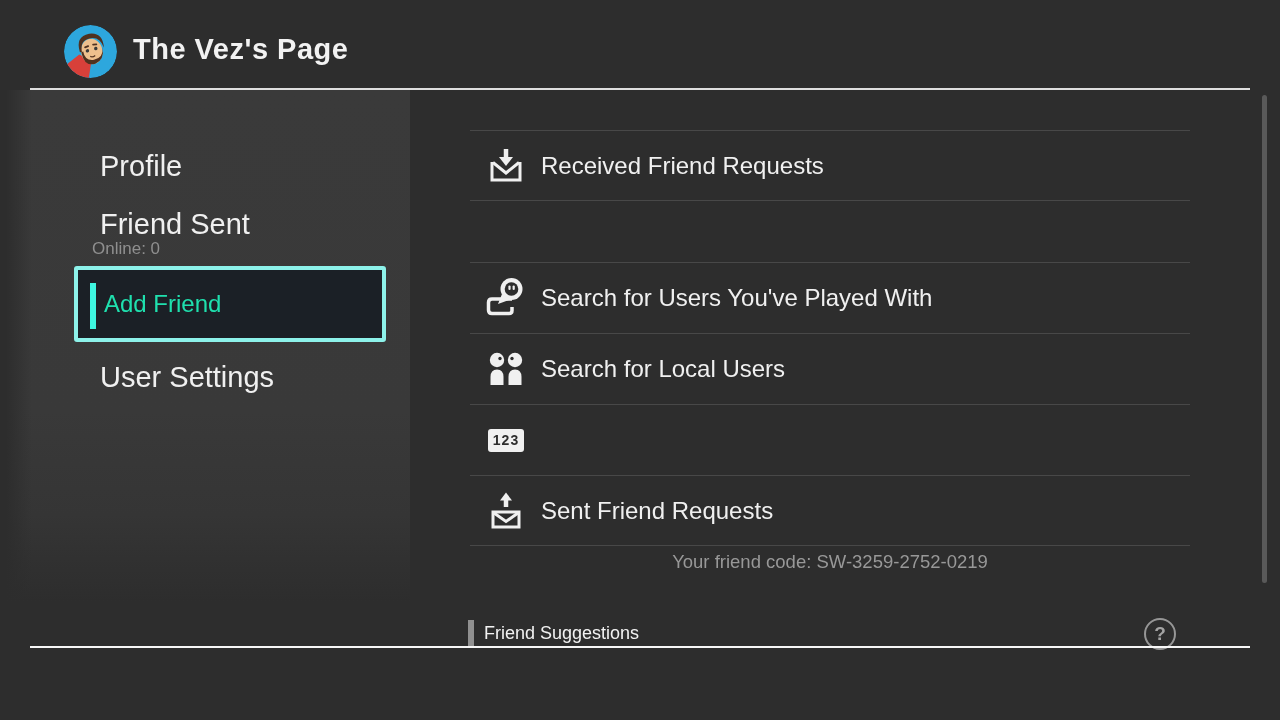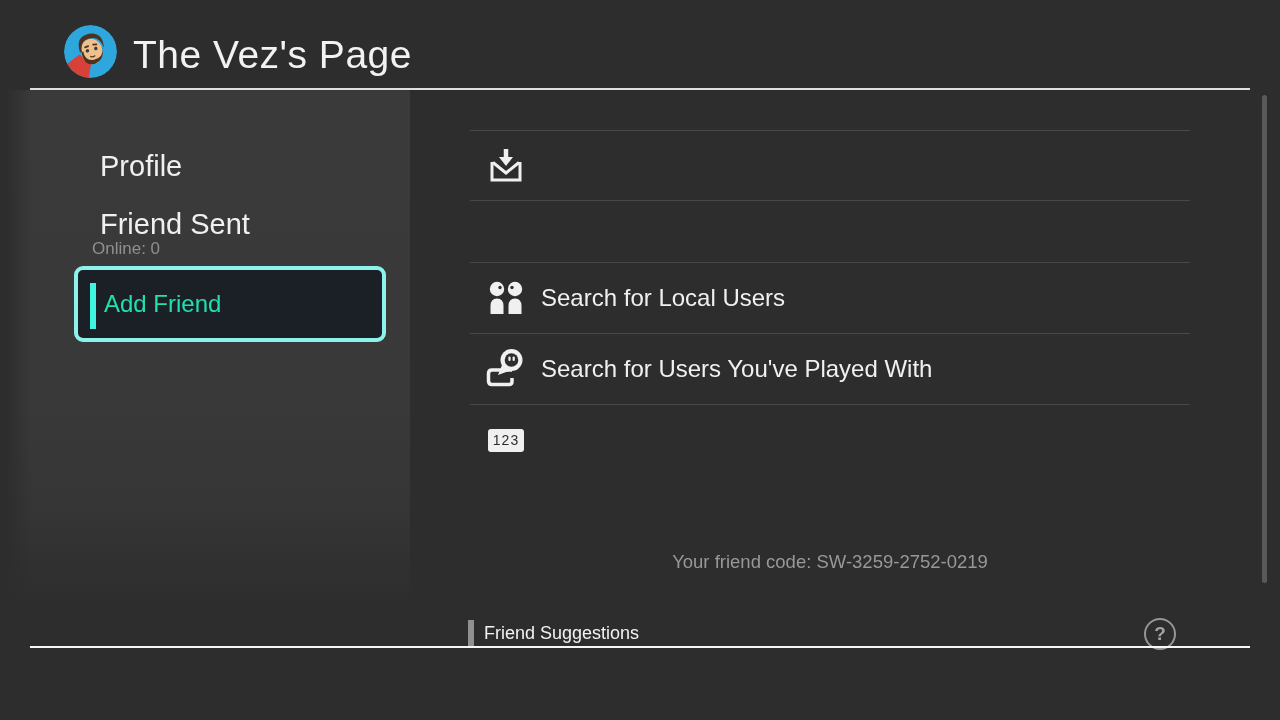--- a/index.html
+++ b/index.html
@@ -14,21 +14,21 @@
   .screen { position:absolute; inset:0; width:1280px; height:720px; background:#2d2d2d; }
 
   
   .header { position:absolute; left:0; top:0; width:1280px; height:90px; }
   .avatar {
     position:absolute; left:64px; top:25px; width:53px; height:53px;
     border-radius:50%; overflow:hidden;
   }
   .page-title {
     position:absolute; left:133px; top:33px;
-    font-size:39px; font-weight:normal; color:#f2f2f2; letter-spacing:0.5px;
+    font-size:29px; font-weight:bold; color:#f2f2f2; letter-spacing:0.5px;
   }
   .header-line {
     position:absolute; left:30px; top:88px; width:1220px; height:2px;
     background:#dedede;
   }
 
   
   .sidebar-panel {
     position:absolute; left:6px; top:90px; width:404px; height:518px;
     background:linear-gradient(to bottom, #3a3a3a 0%, #393939 62%, #353535 82%, #2d2d2d 99%);
@@ -38,21 +38,21 @@
     background:linear-gradient(to right, #2d2d2d, rgba(45,45,45,0));
   }
   .side-item { position:absolute; left:100px; font-size:29px; color:#f0f0f0; cursor:default; }
   .side-item.profile { top:150px; }
   .side-item.friendlist { top:208px; }
   .side-sub { position:absolute; left:92px; top:239px; font-size:17px; color:#8f8f8f; }
   .side-item.usersettings { top:361px; }
 
   .side-selected {
     position:absolute; left:74px; top:266px; width:312px; height:76px;
-    border:4px solid #8df2ea; border-radius:9px; background:#1b2026;
+    border:4px solid #8df2ea; border-radius:3px; background:#1b2026;
     display:flex; align-items:center;
   }
   .side-selected .accent-bar {
     position:absolute; left:12px; top:13px; width:6px; height:46px; background:#3ef6e0;
   }
   .side-selected .sel-label {
     margin-left:26px; font-size:24px; color:#1fe0ae;
   }
 
   
@@ -61,21 +61,21 @@
     height:71px; border-top:1px solid #484848;
     display:flex; align-items:center;
   }
   .menu-row.first { height:70px; }
   .menu-row.last { border-bottom:1px solid #484848; }
   .menu-row.empty { height:62px; }
   .menu-icon { width:42px; height:42px; margin-left:15px; display:flex; align-items:center; justify-content:center; flex:0 0 auto; }
   .menu-label { margin-left:14px; font-size:24px; color:#f0f0f0; white-space:nowrap; }
   .code-badge {
     width:36px; height:23px; background:#f0f0f0; color:#2d2d2d; border-radius:3px;
-    font-size:14px; font-weight:normal; letter-spacing:1px;
+    font-size:14px; font-weight:bold; letter-spacing:1px;
     display:flex; align-items:center; justify-content:center;
   }
   .friend-code {
     position:absolute; left:470px; top:551px; width:720px;
     text-align:center; font-size:18.5px; color:#989898;
   }
 
   
   .section-head { position:absolute; left:468px; top:620px; display:flex; align-items:center; }
   .section-bar { width:6px; height:26px; background:#909090; margin-right:10px; }
@@ -131,70 +131,83 @@
   </div>
 
   <div class="sidebar-panel"></div>
   <div class="side-item profile">Profile</div>
   <div class="side-item friendlist">Friend Sent</div>
   <div class="side-sub">Online: 0</div>
   <div class="side-selected">
     <div class="accent-bar"></div>
     <div class="sel-label">Add Friend</div>
   </div>
+  <div class="side-item usersettings">User Settings</div>
 
   <div class="menu">
 
     <div class="menu-row first">
       <div class="menu-icon">
         <svg width="40" height="40" viewBox="0 0 40 40">
           <path d="M6 16 V34 H34 V16" fill="none" stroke="#f0f0f0" stroke-width="3"></path>
           <path d="M7 16.5 L20 27 L33 16.5" fill="none" stroke="#f0f0f0" stroke-width="3"></path>
           <line x1="20" y1="3" x2="20" y2="13" stroke="#f0f0f0" stroke-width="4.5"></line>
           <polygon points="13,11 27,11 20,20" fill="#f0f0f0"></polygon>
         </svg>
       </div>
+      <div class="menu-label">Received Friend Requests</div>
     </div>
 
     <div class="menu-row empty"></div>
+
+    <div class="menu-row">
+      <div class="menu-icon">
+        <svg width="42" height="42" viewBox="0 0 42 42">
+          <path d="M27 22 H7 Q3.5 22 3.5 25.5 V33 Q3.5 36.5 7 36.5 H24 Q27 36.5 27 33.5 V30" fill="none" stroke="#f0f0f0" stroke-width="3.5"></path>
+          <polygon points="17,17 24,23 13,27" fill="#f0f0f0"></polygon>
+          <circle cx="26.5" cy="12" r="11" fill="#f0f0f0"></circle>
+          <circle cx="26.5" cy="12" r="6.8" fill="#2d2d2d"></circle>
+          <rect x="23.4" y="8.5" width="2.2" height="4.6" rx="1.1" fill="#f0f0f0"></rect>
+          <rect x="27.6" y="8.5" width="2.2" height="4.6" rx="1.1" fill="#f0f0f0"></rect>
+        </svg>
+      </div>
+      <div class="menu-label">Search for Users You've Played With</div>
+    </div>
 
     <div class="menu-row">
       <div class="menu-icon">
         <svg width="40" height="40" viewBox="0 0 40 40">
           <circle cx="11" cy="11" r="7.2" fill="#f0f0f0"></circle>
           <circle cx="14" cy="9.5" r="1.7" fill="#2d2d2d"></circle>
           <path d="M4.5 36 V28 Q4.5 20.5 11 20.5 Q17.5 20.5 17.5 28 V36 Z" fill="#f0f0f0"></path>
           <circle cx="29" cy="11" r="7.2" fill="#f0f0f0"></circle>
           <circle cx="26" cy="9.5" r="1.7" fill="#2d2d2d"></circle>
           <path d="M22.5 36 V28 Q22.5 20.5 29 20.5 Q35.5 20.5 35.5 28 V36 Z" fill="#f0f0f0"></path>
         </svg>
       </div>
       <div class="menu-label">Search for Local Users</div>
     </div>
 
     <div class="menu-row">
       <div class="menu-icon">
-        <svg width="42" height="42" viewBox="0 0 42 42">
-          <path d="M27 22 H7 Q3.5 22 3.5 25.5 V33 Q3.5 36.5 7 36.5 H24 Q27 36.5 27 33.5 V30" fill="none" stroke="#f0f0f0" stroke-width="3.5"></path>
-          <polygon points="17,17 24,23 13,27" fill="#f0f0f0"></polygon>
-          <circle cx="26.5" cy="12" r="11" fill="#f0f0f0"></circle>
-          <circle cx="26.5" cy="12" r="6.8" fill="#2d2d2d"></circle>
-          <rect x="23.4" y="8.5" width="2.2" height="4.6" rx="1.1" fill="#f0f0f0"></rect>
-          <rect x="27.6" y="8.5" width="2.2" height="4.6" rx="1.1" fill="#f0f0f0"></rect>
-        </svg>
-      </div>
-      <div class="menu-label">Search for Users You've Played With</div>
-    </div>
-
-    <div class="menu-row">
-      <div class="menu-icon">
         <div class="code-badge">123</div>
       </div>
     </div>
 
+    <div class="menu-row last">
+      <div class="menu-icon">
+        <svg width="40" height="40" viewBox="0 0 40 40">
+          <rect x="7" y="21" width="26" height="15" fill="none" stroke="#f0f0f0" stroke-width="3"></rect>
+          <path d="M8 22 L20 30.5 L32 22" fill="none" stroke="#f0f0f0" stroke-width="3"></path>
+          <line x1="20" y1="16" x2="20" y2="8" stroke="#f0f0f0" stroke-width="4.5"></line>
+          <polygon points="14,9.5 26,9.5 20,1.5" fill="#f0f0f0"></polygon>
+        </svg>
+      </div>
+      <div class="menu-label">Sent Friend Requests</div>
+    </div>
 
   </div>
 
   <div class="friend-code">Your friend code: SW-3259-2752-0219</div>
 
   <div class="section-head">
     <div class="section-bar"></div>
     <div class="section-title">Friend Suggestions</div>
   </div>
   <div class="help-circle">?</div>

